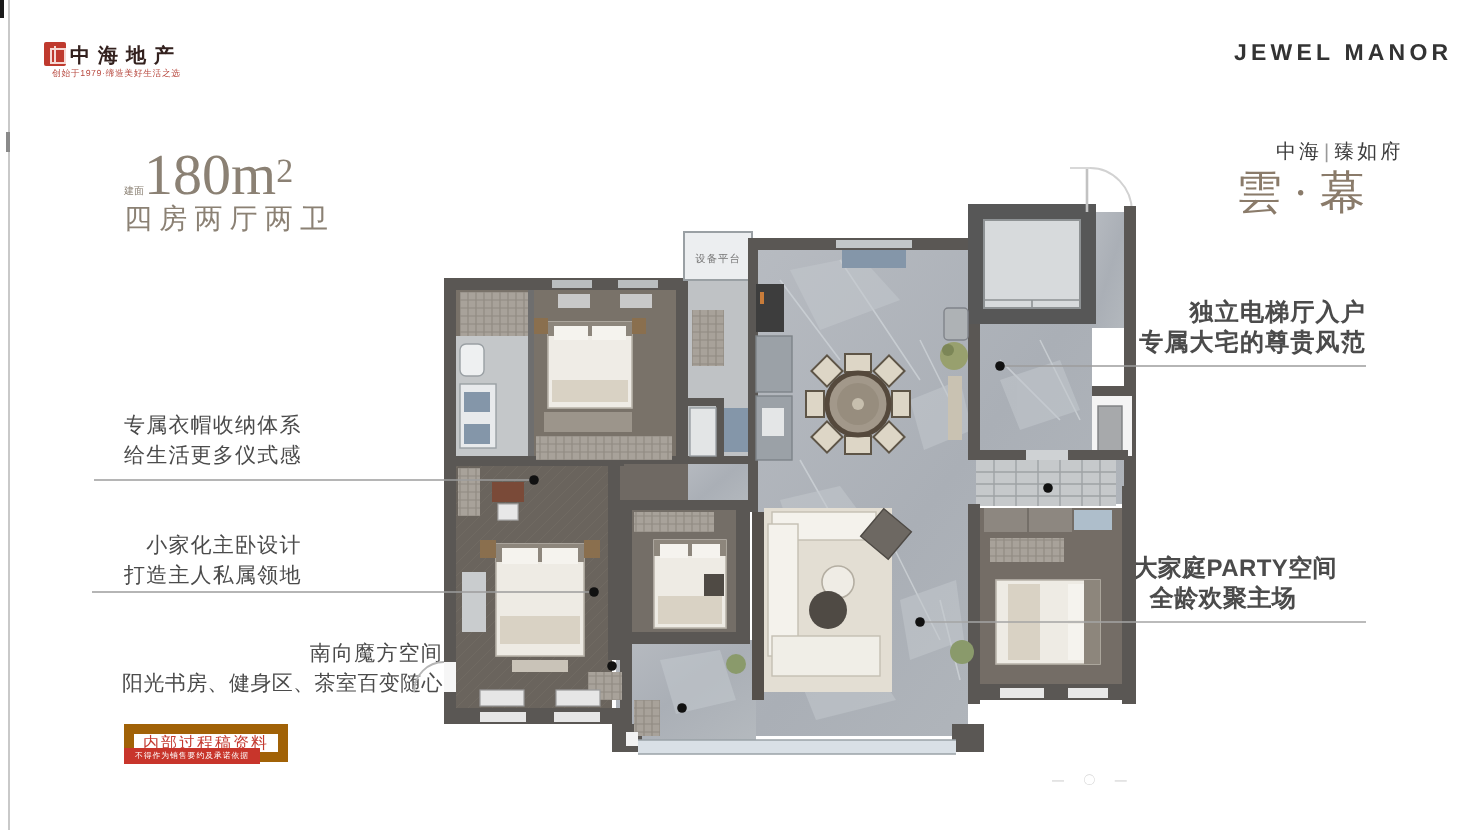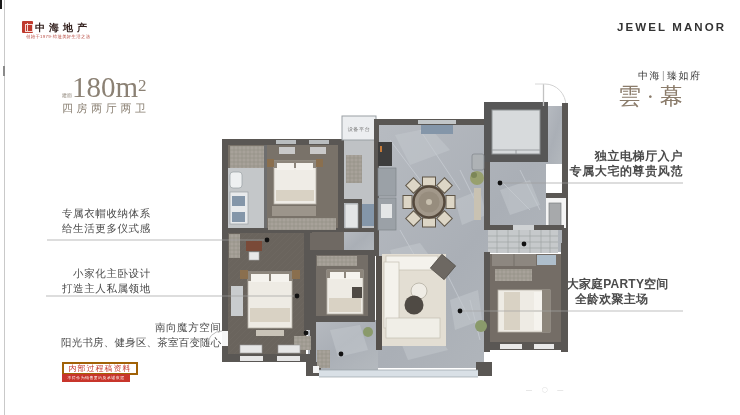--- a/index.html
+++ b/index.html
@@ -28,31 +28,31 @@
   <div class="abs" style="left:35px;top:21px;width:70px;font-family:'Liberation Serif',serif;font-weight:bold;color:#33211e;font-size:10px;letter-spacing:4px;white-space:nowrap;">中海地产</div>
 
   <div class="abs" style="left:26px;top:34px;color:#b84a40;font-size:4.4px;letter-spacing:0.3px;white-space:nowrap;">创始于1979·缔造美好生活之选</div>
 
   <div class="abs" style="left:617px;top:21px;color:#333333;font-size:11.5px;font-weight:bold;letter-spacing:2.1px;white-space:nowrap;">JEWEL MANOR</div>
 
   <div class="abs" style="left:638px;top:36px;color:#3c3c3c;font-size:10px;letter-spacing:1.5px;white-space:nowrap;margin-top:33px;">中海<span style="color:#999;padding:0 1px;">|</span>臻如府</div>
 
   <div class="abs" style="left:62px;top:72px;font-family:'Liberation Serif',serif;color:#8b8174;font-size:29px;line-height:28px;white-space:nowrap;"><span style="font-size:5px;letter-spacing:0px;">建面</span>180m<span style="font-size:17px;vertical-align:6px;">2</span></div>
 
-  <div class="abs" style="left:62px;top:101px;color:#8b8174;font-size:11px;letter-spacing:3.6px;white-space:nowrap;">四房两厅两卫</div>
+  <div class="abs" style="left:62px;top:101px;color:#8b8174;font-size:14px;letter-spacing:3.6px;white-space:nowrap;">四房两厅两卫</div>
 
   <div class="abs" style="left:618px;top:81px;font-family:'Liberation Serif',serif;color:#8a7b6a;font-size:23px;letter-spacing:5.5px;white-space:nowrap;text-align:right;">雲·幕</div>
 
   <div class="abs ltxt" style="left:62px;top:206px;">专属衣帽收纳体系<br>给生活更多仪式感</div>
 
   <div class="abs ltxt" style="left:62px;top:266px;">小家化主卧设计<br>打造主人私属领地</div>
 
   <div class="abs ltxt" style="left:61px;top:320px;">南向魔方空间<br><span style="letter-spacing:0.2px;">阳光书房、健身区、茶室百变随心</span></div>
 
-  <div class="abs" style="left:62px;top:362px;width:72px;height:9px;border:2px solid #a16207;color:#c43a30;font-size:8px;letter-spacing:1px;text-align:center;line-height:9px;">内部过程稿资料</div>
+  <div class="abs" style="left:62px;top:362px;width:72px;height:9px;border:5px solid #a16207;color:#c43a30;font-size:8px;letter-spacing:1px;text-align:center;line-height:9px;">内部过程稿资料</div>
 
   <div class="abs" style="left:62px;top:374px;width:68px;height:8px;background:#c8352b;color:#ffffff;font-size:3.9px;letter-spacing:0.5px;text-align:center;line-height:8.5px;white-space:nowrap;overflow:hidden;">不得作为销售要约及承诺依据</div>
 
   <div class="abs rtxt" style="left:540px;top:149px;width:143px;">独立电梯厅入户<br>专属大宅的尊贵风范</div>
 
 
   <div class="abs rtxt" style="left:540px;top:277px;width:143px;letter-spacing:0.2px;text-align:center;">超大家庭PARTY空间<br>全龄欢聚主场</div>
 
   <div class="abs" style="left:526px;top:386px;color:#c6c6c6;font-size:6px;letter-spacing:4px;">— 〇 —</div>
 

